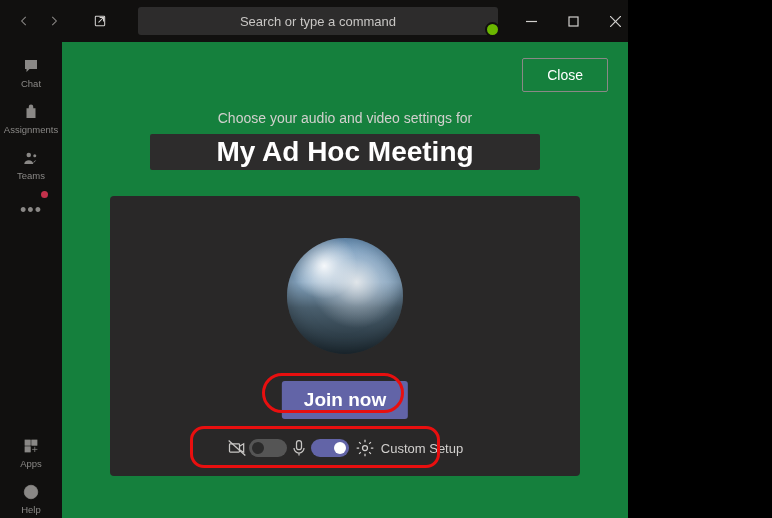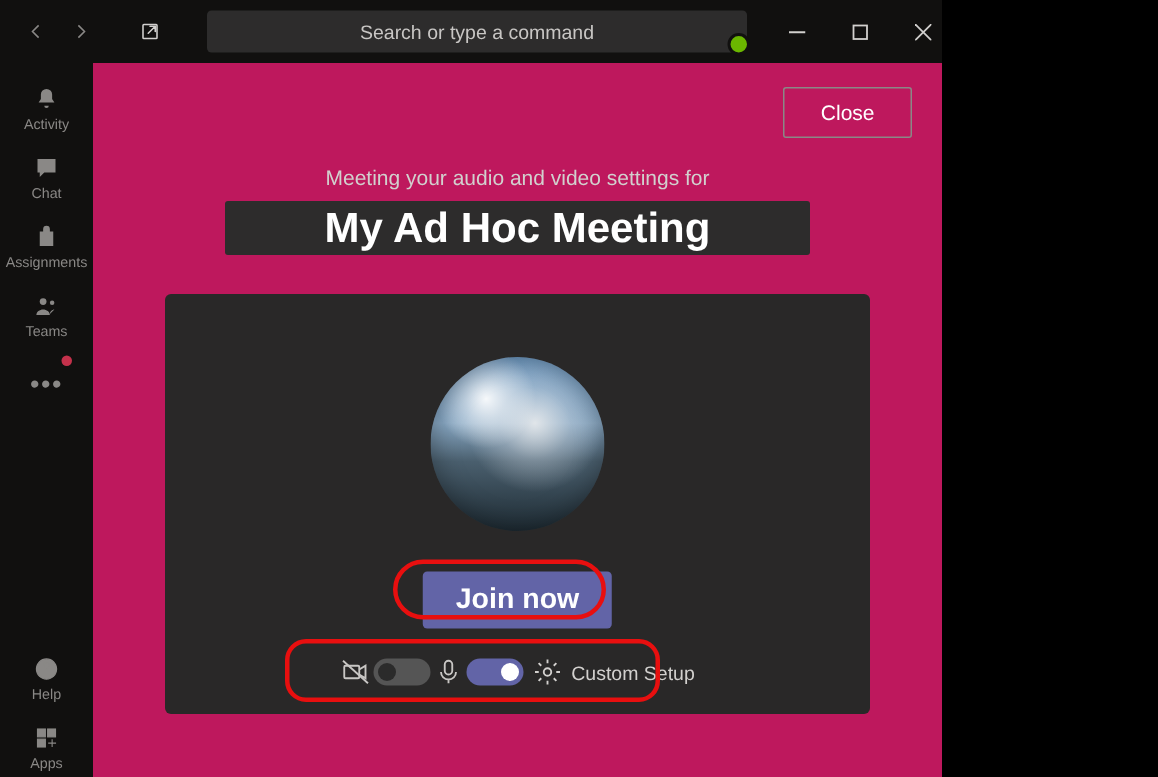--- a/index.html
+++ b/index.html
@@ -27,21 +27,21 @@
   
   .rail { width: 62px; background: #11100f; display: flex; flex-direction: column; align-items: center; padding-top: 10px; gap: 6px; }
   .rail-item { width: 62px; height: 40px; display: flex; flex-direction: column; align-items: center; justify-content: center; gap: 2px; color: #8a8886; font-size: 9.5px; position: relative; }
   .rail-item .ic { width: 20px; height: 20px; display:flex; align-items:center; justify-content:center; }
   .rail-item .ic svg { width: 18px; height: 18px; stroke: currentColor; fill: currentColor; }
   .rail-item.more .ic { font-size: 18px; line-height: 1; letter-spacing: 1px; }
   .rail-item .badge { position:absolute; top:1px; right:14px; width:7px; height:7px; border-radius:50%; background:#c4314b; }
   .rail-spacer { flex: 1; }
 
   
-  .stage { flex: 1; background: #be185d; position: relative; padding: 16px 20px; display: flex; flex-direction: column; }
+  .stage { flex: 1; background: #15803d; position: relative; padding: 16px 20px; display: flex; flex-direction: column; }
   .close-row { display: flex; justify-content: flex-end; }
   .close-btn { border: 1px solid #8a8886; background: transparent; color: #fff; font-size: 14px; padding: 8px 24px; border-radius: 2px; cursor: pointer; }
   .prompt { text-align: center; color: #d2d0ce; font-size: 14px; margin-top: 18px; }
   .title-input { margin: 8px auto 0; width: 390px; height: 36px; background: #2d2c2c; color: #fff; text-align: center; font-size: 28px; font-weight: 700; line-height: 36px; border-radius: 2px; }
 
   .video-card { margin: 26px auto 0; width: 470px; height: 280px; background: #292828; border-radius: 4px; position: relative; }
   .avatar-circle { width: 116px; height: 116px; border-radius: 50%; position: absolute; top: 42px; left: 50%; transform: translateX(-50%);
     background:
       radial-gradient(circle at 32% 24%, rgba(255,255,255,0.92) 0%, rgba(255,255,255,0.5) 12%, rgba(255,255,255,0) 28%),
       radial-gradient(circle at 60% 38%, rgba(240,240,240,0.85) 0%, rgba(200,210,220,0.4) 24%, rgba(0,0,0,0) 46%),
@@ -113,28 +113,20 @@
       </div>
     </div>
   </div>
 
   <div class="body">
 
     <div class="rail">
       <div class="rail-item">
         <span class="ic">
           <svg viewBox="0 0 24 24">
-              <path d="M12 3a5 5 0 0 0-5 5v4l-2 3h14l-2-3V8a5 5 0 0 0-5-5zM10 18a2 2 0 0 0 4 0" fill="currentColor" stroke="none"></path>
-            </svg>
-        </span>
-        <span>Activity</span>
-      </div>
-      <div class="rail-item">
-        <span class="ic">
-          <svg viewBox="0 0 24 24">
               <path d="M4 4h16v12H10l-4 4v-4H4z" fill="currentColor" stroke="none"></path>
             </svg>
         </span>
         <span>Chat</span>
       </div>
       <div class="rail-item">
         <span class="ic">
           <svg viewBox="0 0 24 24">
               <path d="M6 7h12v13H6zM9 7V5a3 3 0 0 1 6 0v2" fill="currentColor" stroke="none"></path>
             </svg>
@@ -149,47 +141,47 @@
               <path d="M3 20c0-3 3-5 6-5s6 2 6 5M15 19c0-2 2-4 4-4" fill="currentColor" stroke="none"></path>
             </svg>
         </span>
         <span>Teams</span>
       </div>
       <div class="rail-item more">
         <span class="badge"></span>
         <span class="ic">•••</span>
       </div>
       <div class="rail-spacer"></div>
-      <div class="rail-item">
-        <span class="ic">
-          <svg viewBox="0 0 24 24" fill="none" stroke="currentColor">
-              <circle cx="12" cy="12" r="9"></circle>
-              <path d="M9.5 9a2.5 2.5 0 1 1 3.5 2.3c-.8.4-1 .9-1 1.7M12 17h0"></path>
-            </svg>
-        </span>
-        <span>Help</span>
-      </div>
       <div class="rail-item">
         <span class="ic">
           <svg viewBox="0 0 24 24" fill="none" stroke="currentColor">
               <rect x="4" y="4" width="7" height="7"></rect>
               <rect x="13" y="4" width="7" height="7"></rect>
               <rect x="4" y="13" width="7" height="7"></rect>
               <path d="M17 13v7M13.5 16.5h7"></path>
             </svg>
         </span>
         <span>Apps</span>
       </div>
+      <div class="rail-item">
+        <span class="ic">
+          <svg viewBox="0 0 24 24" fill="none" stroke="currentColor">
+              <circle cx="12" cy="12" r="9"></circle>
+              <path d="M9.5 9a2.5 2.5 0 1 1 3.5 2.3c-.8.4-1 .9-1 1.7M12 17h0"></path>
+            </svg>
+        </span>
+        <span>Help</span>
+      </div>
     </div>
 
     <div class="stage">
       <div class="close-row">
         <button class="close-btn">Close</button>
       </div>
-      <div class="prompt">Meeting your audio and video settings for</div>
+      <div class="prompt">Choose your audio and video settings for</div>
       <div class="title-input">My Ad Hoc Meeting</div>
 
       <div class="video-card">
         <div class="avatar-circle"></div>
         <button class="join-btn">Join now</button>
 
         <div class="controls-row">
           <span class="ctrl-ic">
             <svg viewBox="0 0 24 24">
                 <rect x="3" y="7" width="12" height="10" rx="1"></rect>

